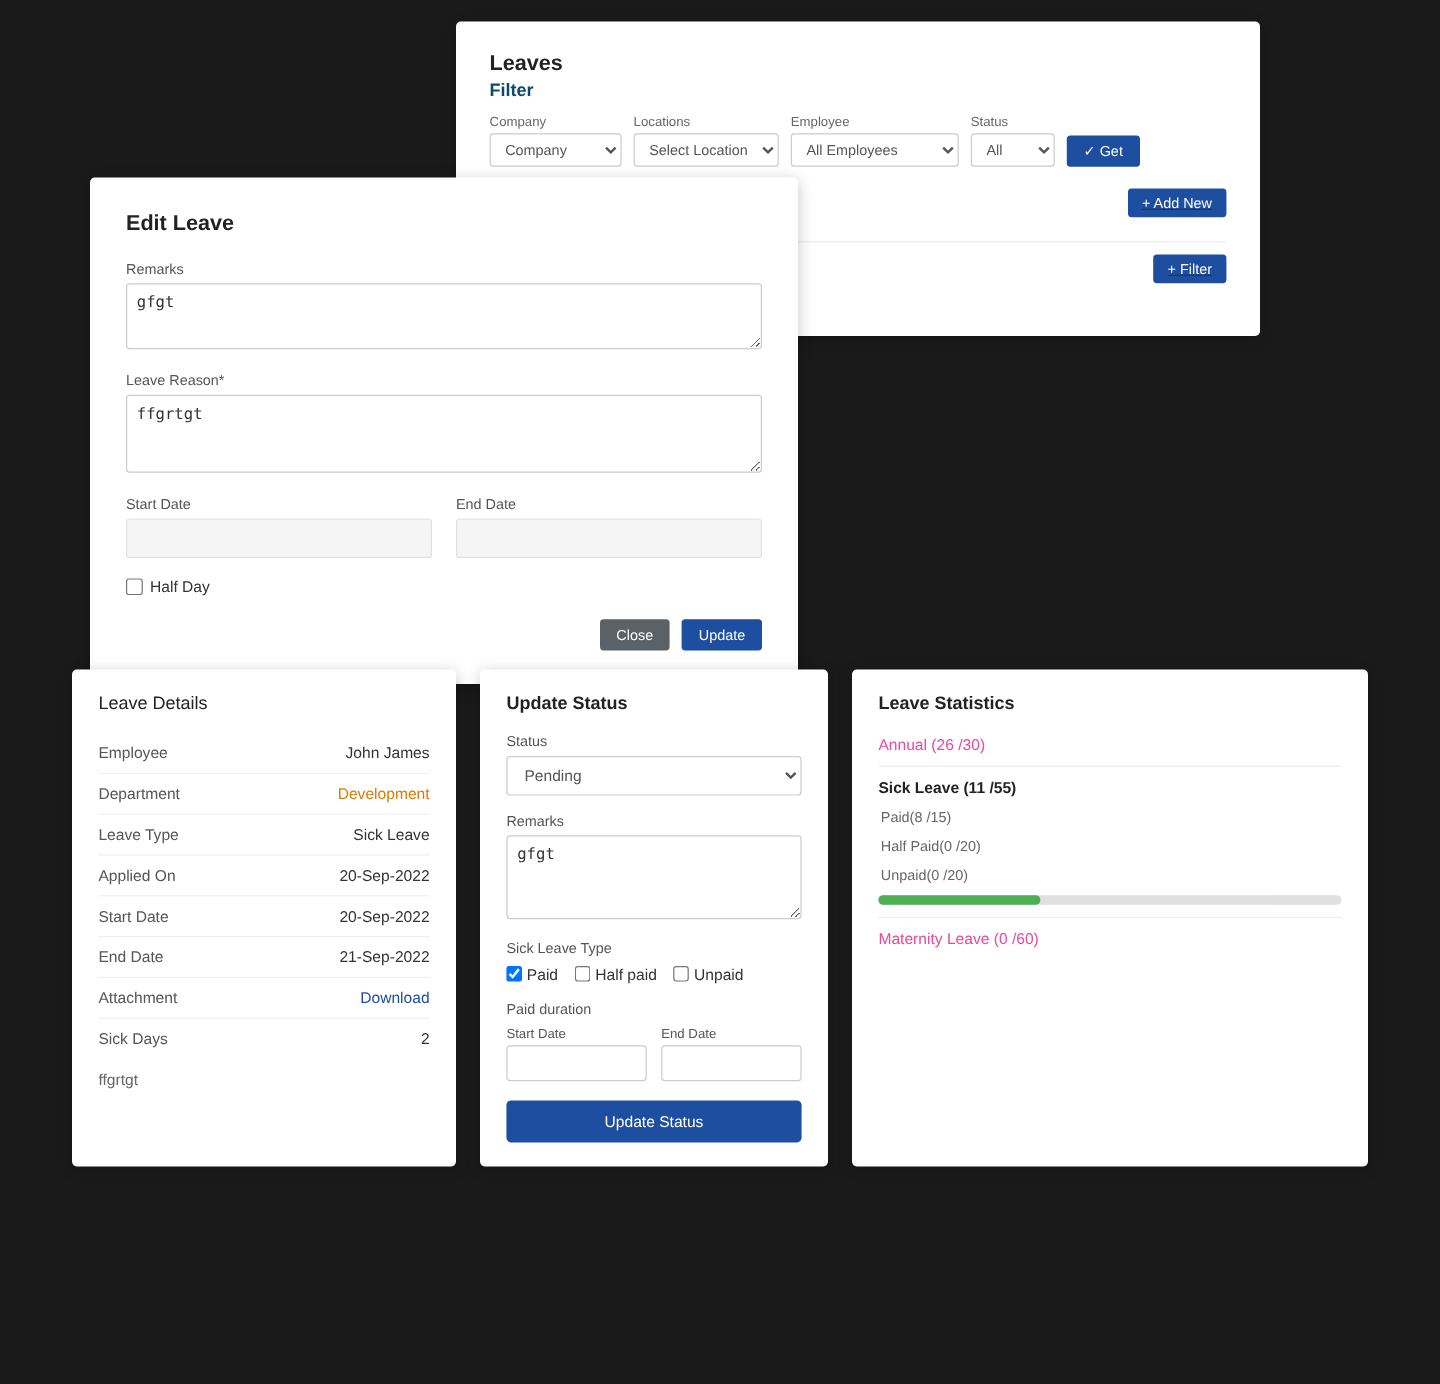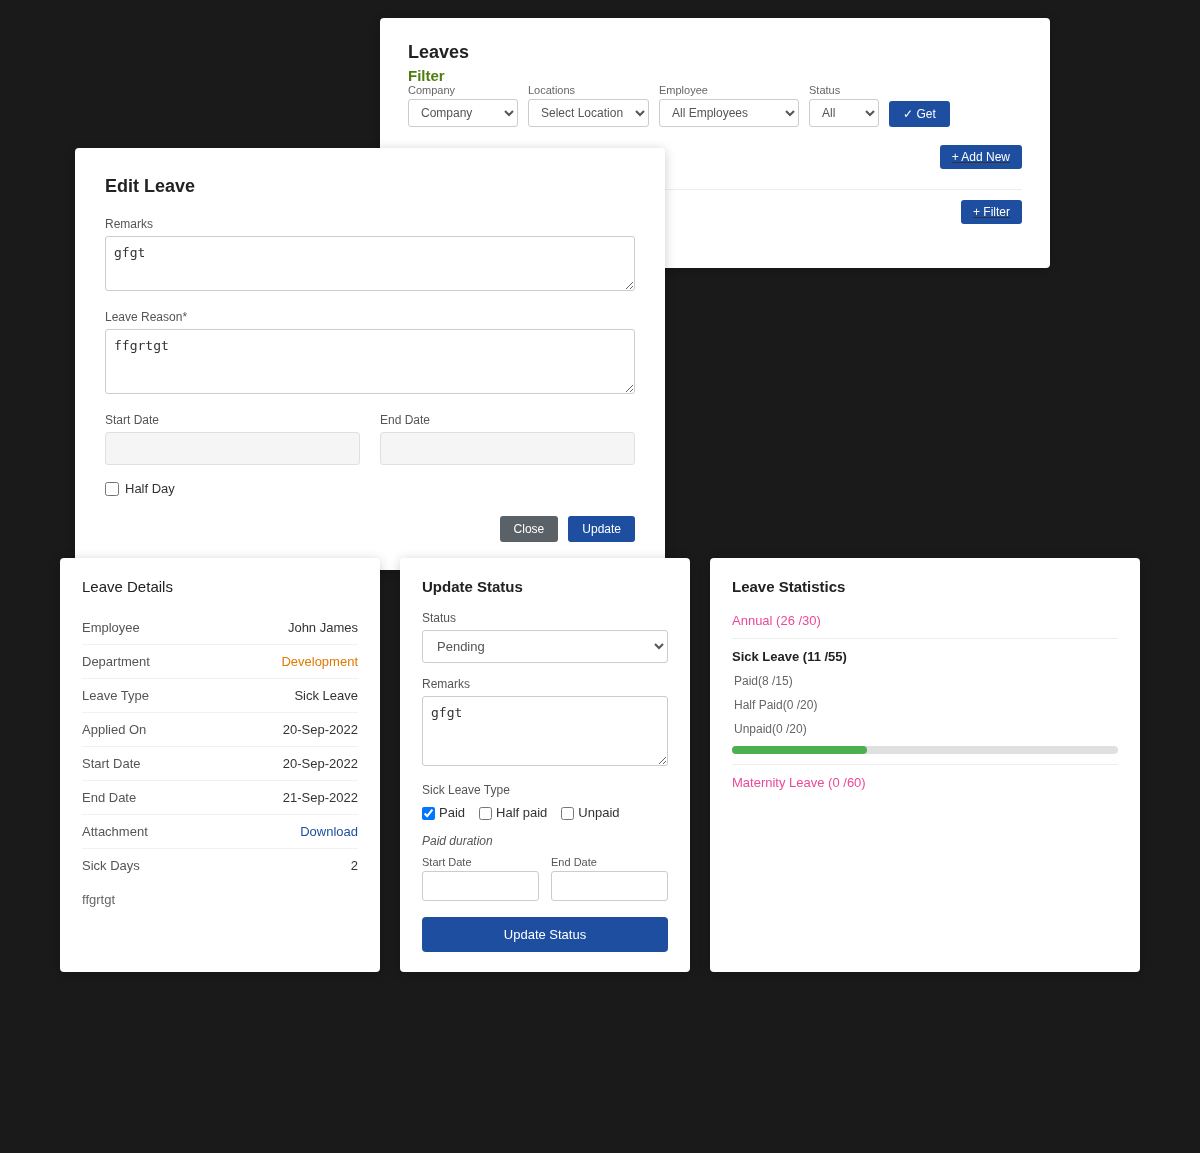--- a/index.html
+++ b/index.html
@@ -32,21 +32,22 @@
     .leaves-panel h2 {
       font-size: 18px;
       font-weight: 600;
       color: #222;
       margin-bottom: 4px;
     }
 
     .leaves-panel h3 {
       font-size: 15px;
       font-weight: 600;
-      color: #4d7c0f;
+      color: #0c4a6e;
+      margin-bottom: 12px;
     }
 
     .filter-row {
       display: flex;
       gap: 10px;
       align-items: flex-end;
       margin-bottom: 18px;
     }
 
     .filter-group {
@@ -320,30 +321,29 @@
     .checkbox-row {
       display: flex;
       gap: 14px;
       align-items: center;
       margin-bottom: 14px;
       font-size: 13px;
     }
 
     .checkbox-row label {
       display: flex;
-      align-items: flex-end;
+      align-items: flex-start;
       gap: 4px;
       cursor: pointer;
     }
 
     .paid-duration-label {
       font-size: 12px;
       color: #555;
       margin-bottom: 8px;
-      font-style: italic;
     }
 
     .date-range-row {
       display: flex;
       gap: 12px;
       margin-bottom: 16px;
     }
 
     .date-range-group {
       flex: 1;

